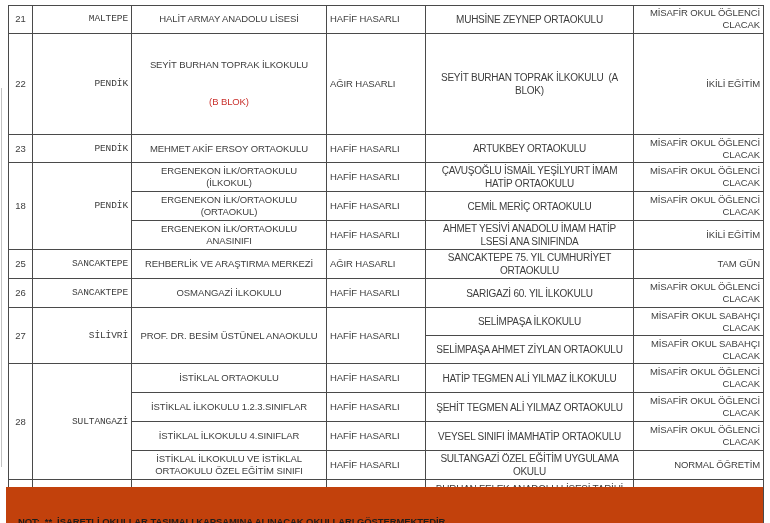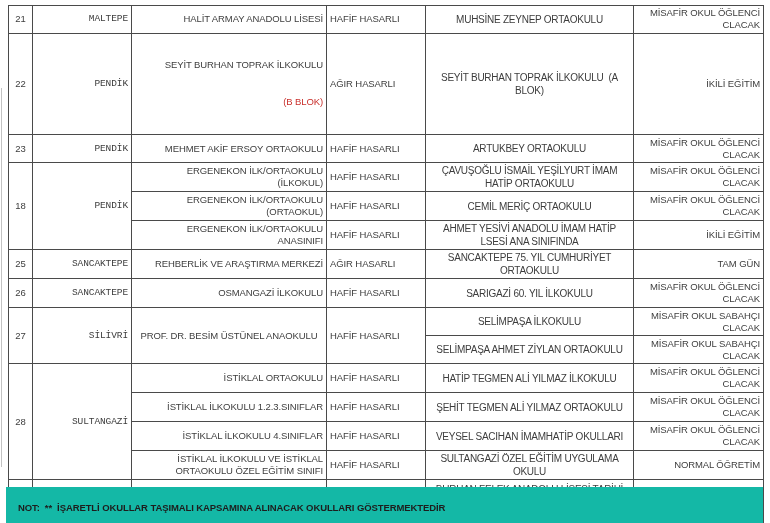--- a/index.html
+++ b/index.html
@@ -22,31 +22,31 @@
     color:#3d3d3d;
     font-size:9.5px;
     letter-spacing:-0.1px;
     line-height:1.3;
     padding:1px 3px;
     vertical-align:middle;
     overflow:hidden;
   }
   td.num{text-align:center;padding:1px 6px;}
   td.dist{text-align:right;font-family:Liberation Mono, monospace;}
-  td.school{text-align:right;white-space:pre-wrap;}
+  td.school{text-align:center;white-space:pre-wrap;}
   td.school.center{text-align:center;}
   td.dmg{text-align:left;}
   td.dest{text-align:center;white-space:pre-wrap;font-size:10px;letter-spacing:-0.25px;}
   td.edu{text-align:right;}
   .red{color:#c9302c;}
   .note-banner{
     position:absolute;left:6px;top:487px;width:757px;height:36px;
-    background:#14b8a6;
+    background:#c2410c;
     box-sizing:border-box;
-    padding:10px 0 0 12px;
+    padding:24px 0 0 12px;
   }
   .note-banner .note-text{
     font-size:9.5px;font-weight:600;color:#1d1d1d;
     letter-spacing:-0.1px;white-space:pre-wrap;
   }
   .edge-artifact{
     position:absolute;left:1px;top:88px;width:1px;height:379px;
     background:#909090;opacity:.55;
   }
 </style>
@@ -160,21 +160,21 @@
       </tr>
       <tr style="height:29px">
         <td class="school">İSTİKLAL İLKOKULU 1.2.3.SINIFLAR</td>
         <td class="dmg">HAFİF HASARLI</td>
         <td class="dest">ŞEHİT TEGMEN ALİ YILMAZ ORTAOKULU</td>
         <td class="edu">MİSAFİR OKUL ÖĞLENCİ CLACAK</td>
       </tr>
       <tr style="height:29px">
         <td class="school">İSTİKLAL İLKOKULU 4.SINIFLAR</td>
         <td class="dmg">HAFİF HASARLI</td>
-        <td class="dest">VEYSEL SACIHAN İMAMHATİP OKULLARI</td>
+        <td class="dest">VEYSEL SINIFI İMAMHATİP ORTAOKULU</td>
         <td class="edu">MİSAFİR OKUL ÖĞLENCİ CLACAK</td>
       </tr>
       <tr style="height:29px">
         <td class="school">İSTİKLAL İLKOKULU VE İSTİKLAL ORTAOKULU ÖZEL EĞİTİM SINIFI</td>
         <td class="dmg">HAFİF HASARLI</td>
         <td class="dest">SULTANGAZİ ÖZEL EĞİTİM UYGULAMA OKULU</td>
         <td class="edu">NORMAL ÖĞRETİM</td>
       </tr>
 
       <tr style="height:32px">

